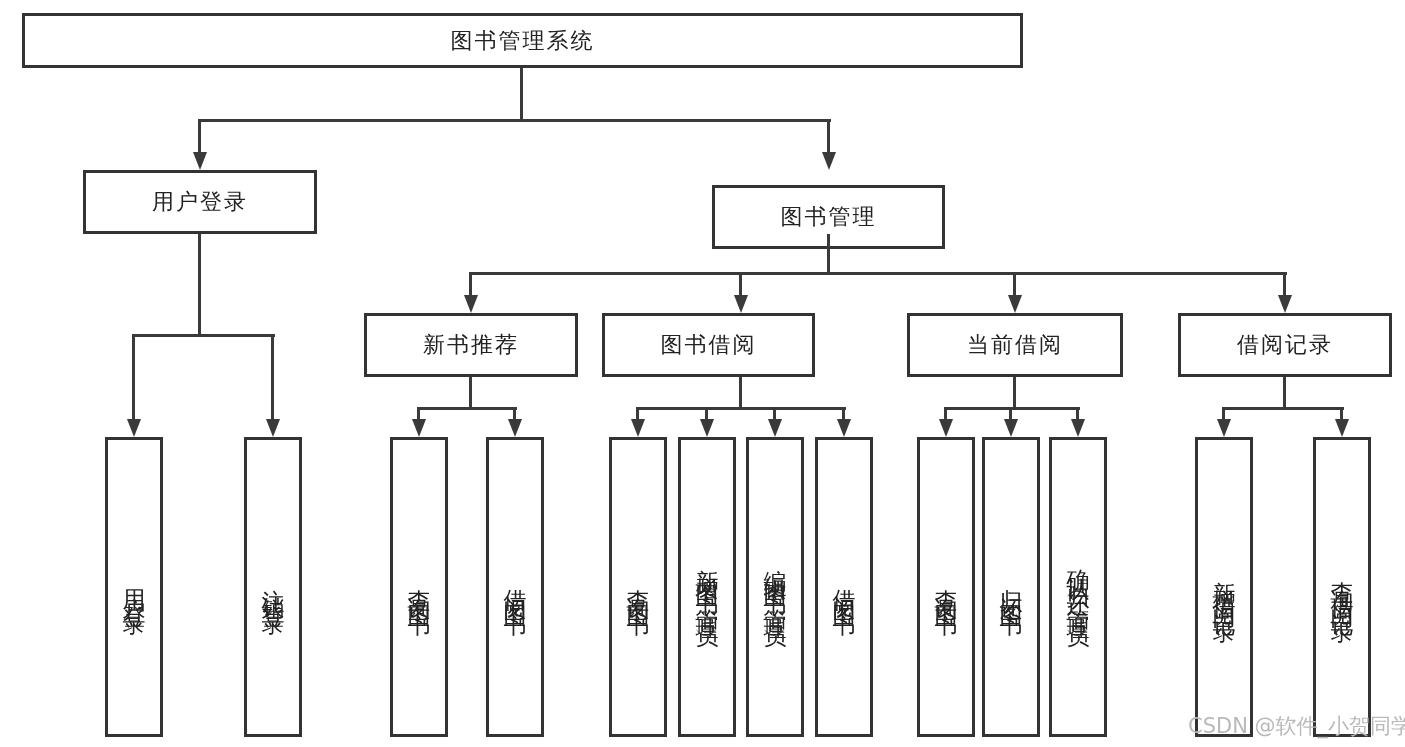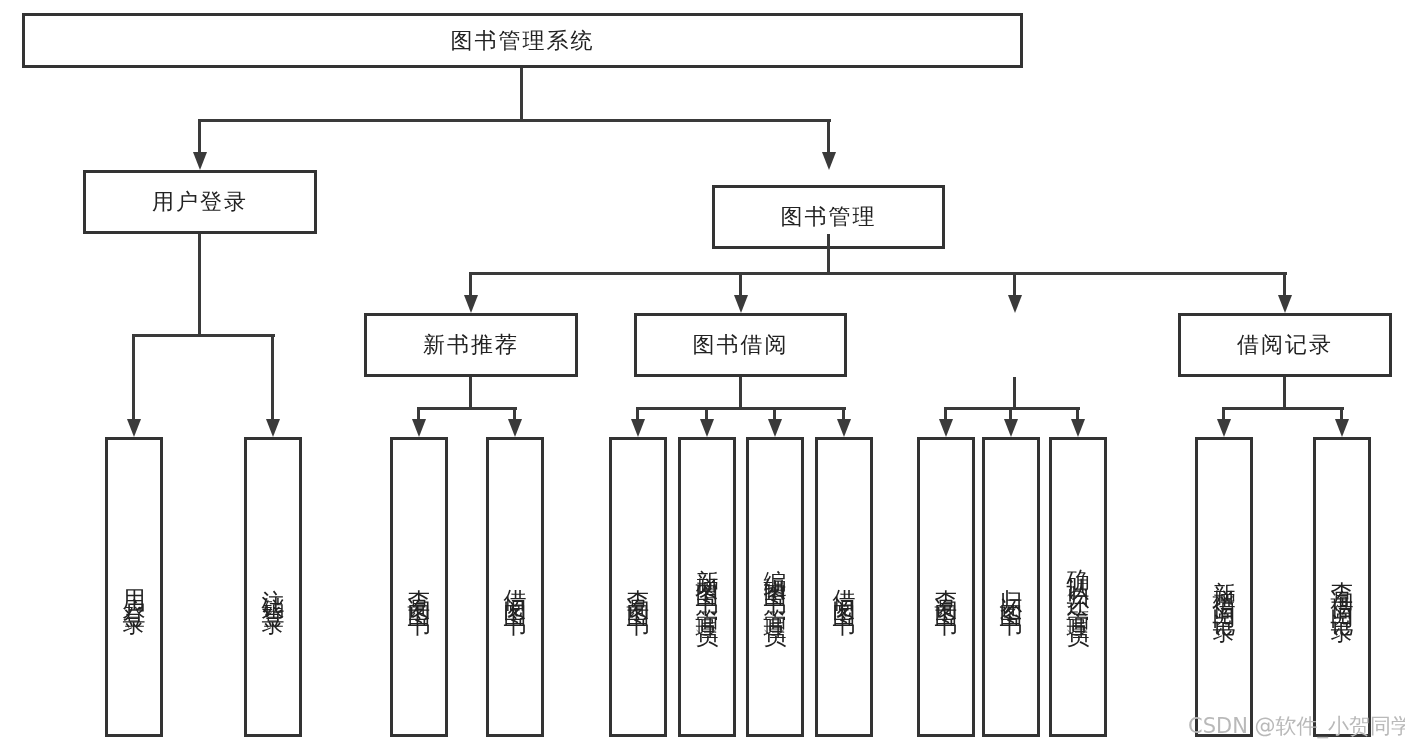--- a/index.html
+++ b/index.html
@@ -37,21 +37,22 @@
 <body>
 
 <div class="canvas">
 
   <div class="box h-box" style="left:22px;top:13px;width:1001px;height:55px">图书管理系统</div>
 
   <div class="box h-box" style="left:83px;top:170px;width:234px;height:64px">用户登录</div>
   <div class="box h-box" style="left:712px;top:185px;width:233px;height:64px">图书管理</div>
 
   <div class="box h-box" style="left:364px;top:313px;width:214px;height:64px">新书推荐</div>
-  <div class="box h-box" style="left:634px;top:313px;width:213px;height:64px">图书借阅</div>
+  <div class="box h-box" style="left:602px;top:313px;width:213px;height:64px">图书借阅</div>
+  <div class="box h-box" style="left:907px;top:313px;width:216px;height:64px">当前借阅</div>
   <div class="box h-box" style="left:1178px;top:313px;width:214px;height:64px">借阅记录</div>
 
   <div class="box v-box" style="left:105px;top:437px;width:58px;height:300px">用户登录</div>
   <div class="box v-box" style="left:244px;top:437px;width:58px;height:300px">注销登录</div>
 
   <div class="box v-box" style="left:390px;top:437px;width:58px;height:300px">查询图书</div>
   <div class="box v-box" style="left:486px;top:437px;width:58px;height:300px">借阅图书</div>
 
   <div class="box v-box" style="left:609px;top:437px;width:58px;height:300px">查询图书</div>
   <div class="box v-box" style="left:678px;top:437px;width:58px;height:300px">新增图书（管理员）</div>

